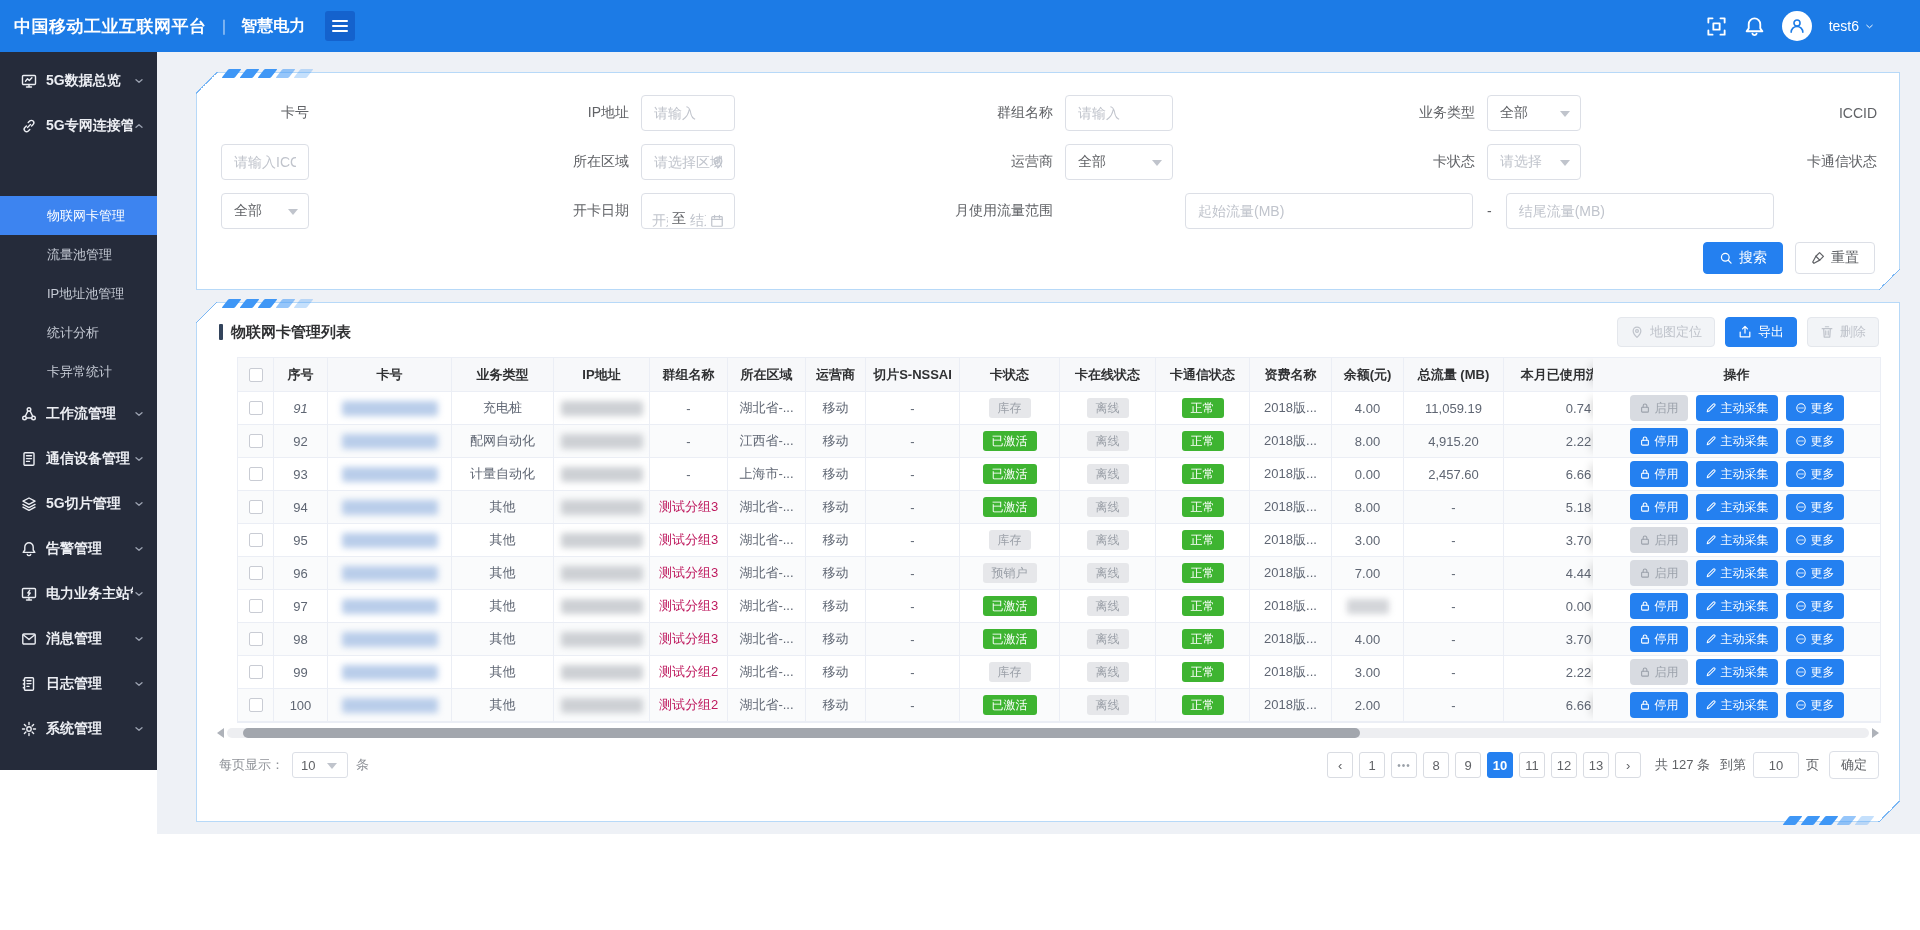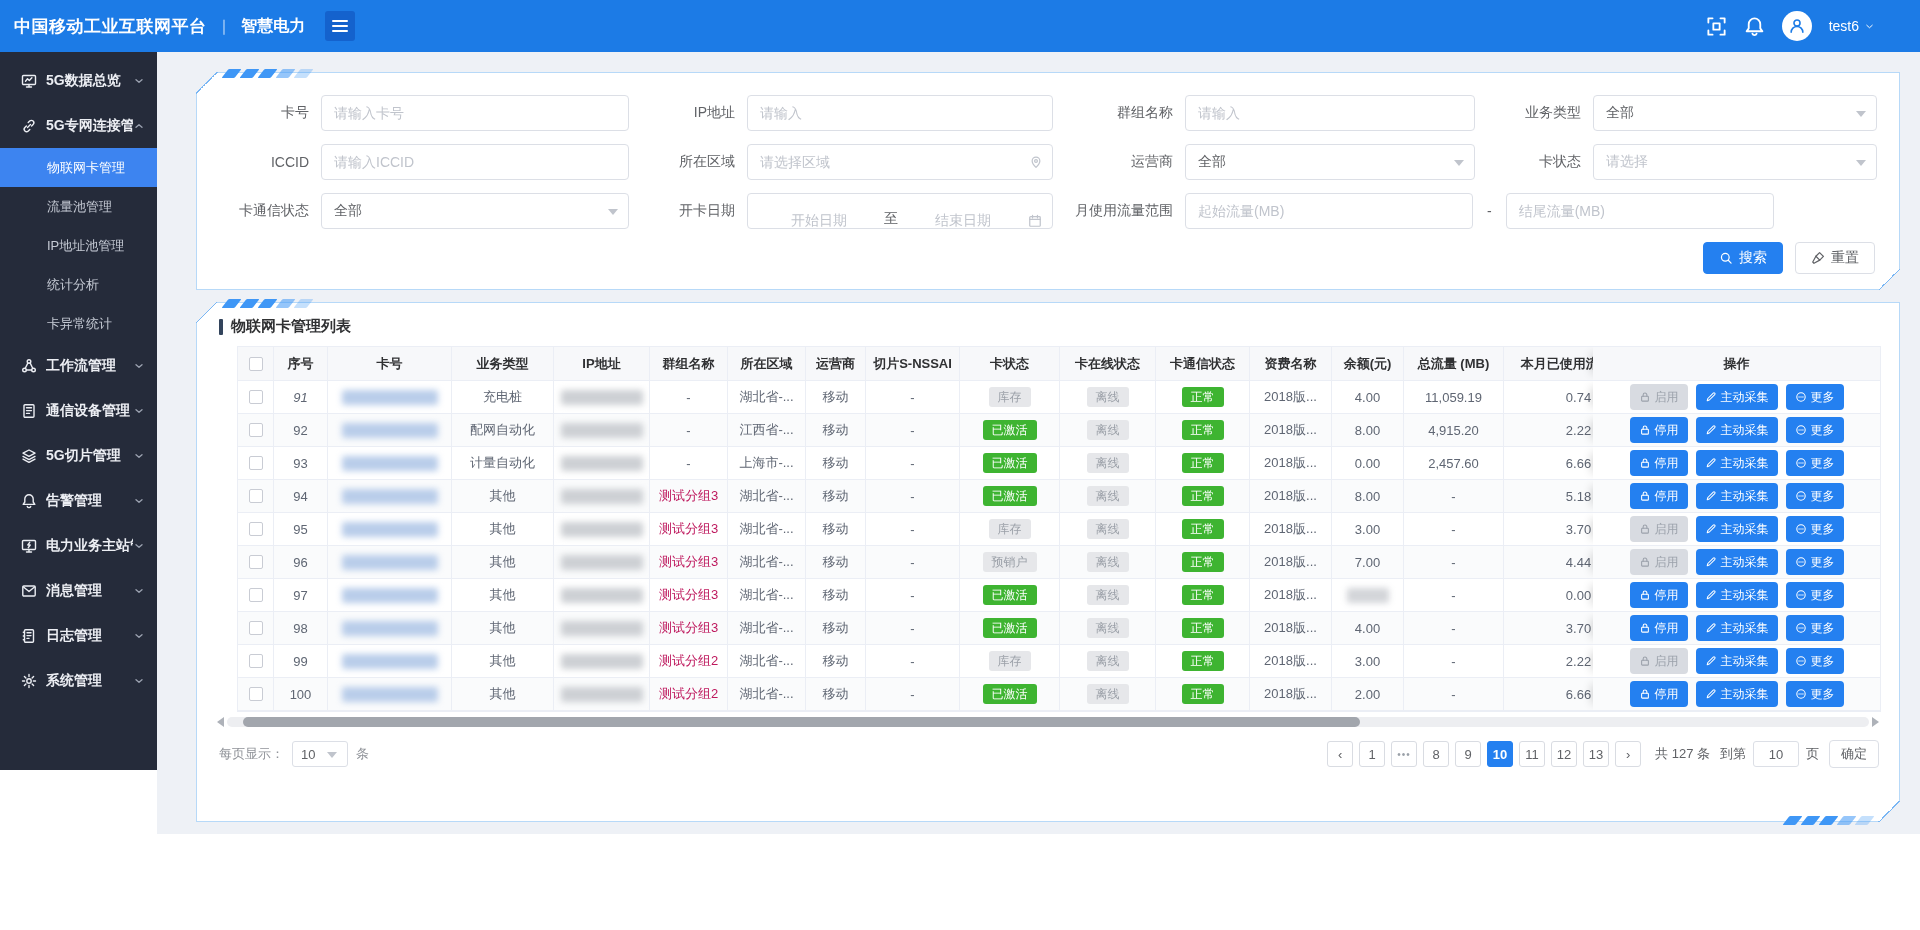--- a/index.html
+++ b/index.html
@@ -22,21 +22,21 @@
   .uname svg { width:11px; height:11px; }
 
   
   .sidebar { position:absolute; top:52px; left:0; width:157px; height:718px; background:#252b3a; padding-top:6px; z-index:20; }
   .s-item { height:45px; display:flex; align-items:center; padding:0 12px 0 21px; color:#eceef3; font-size:14px; font-weight:bold; cursor:pointer; }
   .s-item .ic { width:16px; height:16px; margin-right:9px; flex:none; }
   .s-item .lbl { flex:1; white-space:nowrap; overflow:hidden; }
   .s-item .chev { width:12px; height:12px; color:#9aa1af; flex:none; }
   .s-item .chev svg { stroke-width:1.8; }
   .s-subitem { height:39px; display:flex; align-items:center; padding-left:47px; color:#c5cad4; font-size:13px; cursor:pointer; white-space:nowrap; }
-  .s-subitem.active { background:#3d84f0; color:#fff; }
+  .s-subitem.active { background:#3d84f0; color:#fff;margin-top:48px; }
 
   
   .content { position:absolute; top:52px; left:157px; width:1763px; height:782px; background:#eef1f6; z-index:10; }
   .panel { position:absolute; left:39px; width:1704px; background:#fff; border:1px solid #b7d9f8; }
   .panel-filter { top:20px; height:218px; }
   .panel-list { top:250px; height:520px; }
   .corner { position:absolute; width:22px; height:22px; pointer-events:none; }
   .corner.tl { top:-1px; left:-1px; background:linear-gradient(135deg,#eef1f6 calc(50% - 1px),#79b6f4 calc(50% - 1px),#79b6f4 50%,transparent 50%); }
   .corner.br { bottom:-1px; right:-1px; background:linear-gradient(315deg,#eef1f6 calc(50% - 1px),#79b6f4 calc(50% - 1px),#79b6f4 50%,transparent 50%); }
   .stripes { position:absolute; display:flex; gap:5px; pointer-events:none; }
@@ -325,23 +325,20 @@
     <span class="stripes tl">
         <i></i>
         <i></i>
         <i></i>
         <i></i>
         <i></i>
       </span>
 
     <div class="f-grid">
       <label class="f-label">卡号</label>
-      <div class="fld">
-        <input class="txt" placeholder="请输入卡号" style="">
-      </div>
       <label class="f-label">IP地址</label>
       <div class="fld">
         <input class="txt" placeholder="请输入" style="">
       </div>
       <label class="f-label">群组名称</label>
       <div class="fld">
         <input class="txt" placeholder="请输入" style="">
       </div>
       <label class="f-label">业务类型</label>
       <div class="sel">
@@ -432,20 +429,42 @@
         <i></i>
         <i></i>
         <i></i>
         <i></i>
       </span>
 
     <div class="list-head">
       <div class="l-title">
         <i class="l-bar"></i>
         <span>物联网卡管理列表</span>
+      </div>
+      <div class="l-actions">
+        <button class="btn btn-sm btn-disabled">
+          <svg viewBox="0 0 16 16">
+              <path d="M8 14.2S3.6 10 3.6 6.8a4.4 4.4 0 0 1 8.8 0C12.4 10 8 14.2 8 14.2z"></path>
+              <circle cx="8" cy="6.8" r="1.6"></circle>
+            </svg>
+          <span>地图定位</span>
+        </button>
+        <button class="btn btn-sm btn-primary">
+          <svg viewBox="0 0 16 16">
+              <path d="M2.5 8v5.5h11V8"></path>
+              <path d="M8 1.8v7.4M5.2 4.4L8 1.6l2.8 2.8"></path>
+            </svg>
+          <span>导出</span>
+        </button>
+        <button class="btn btn-sm btn-disabled">
+          <svg viewBox="0 0 16 16">
+              <path d="M2.5 4.2h11M6.2 2h3.6M4.2 4.2l.6 9.6h6.4l.6-9.6M6.6 6.8v4.6M9.4 6.8v4.6"></path>
+            </svg>
+          <span>删除</span>
+        </button>
       </div>
     </div>
 
     <div class="table">
       <div class="t-head">
           <div class="t-row">
             <div class="t-cell" style="width: 36px;">
               <span class="cb"></span>
             </div>
             <div class="t-cell" style="width: 54px;">序号</div>

